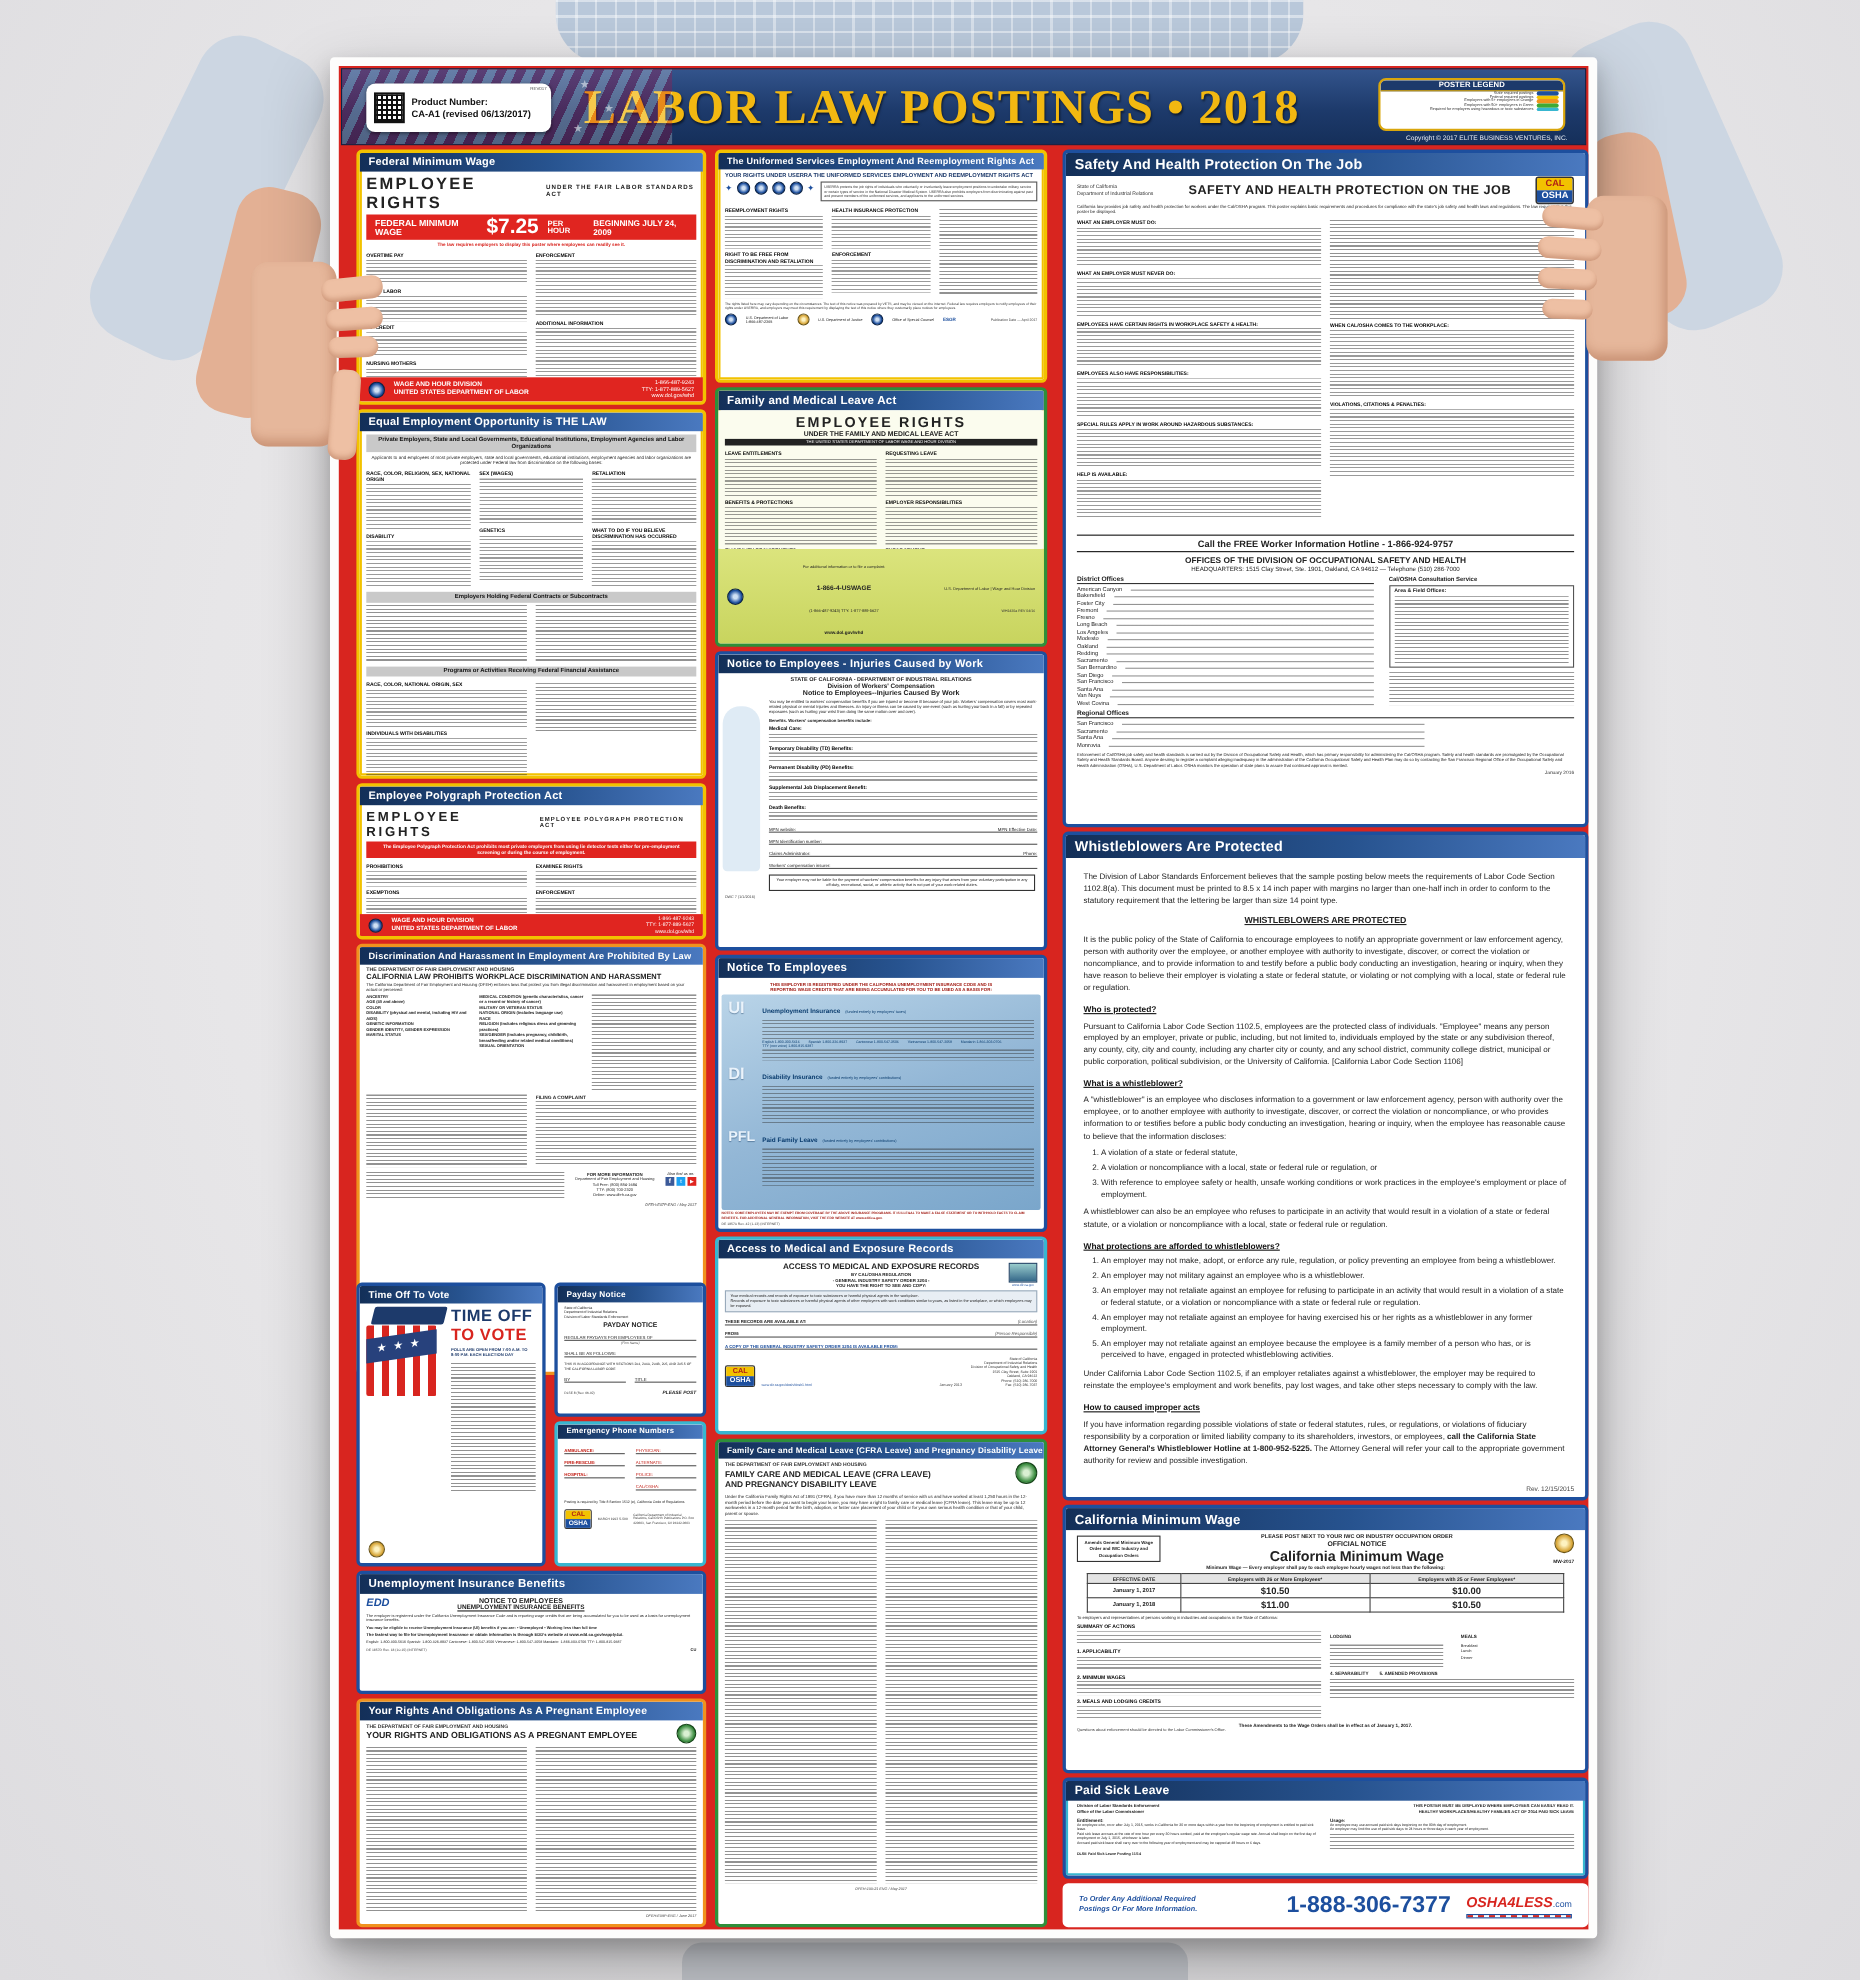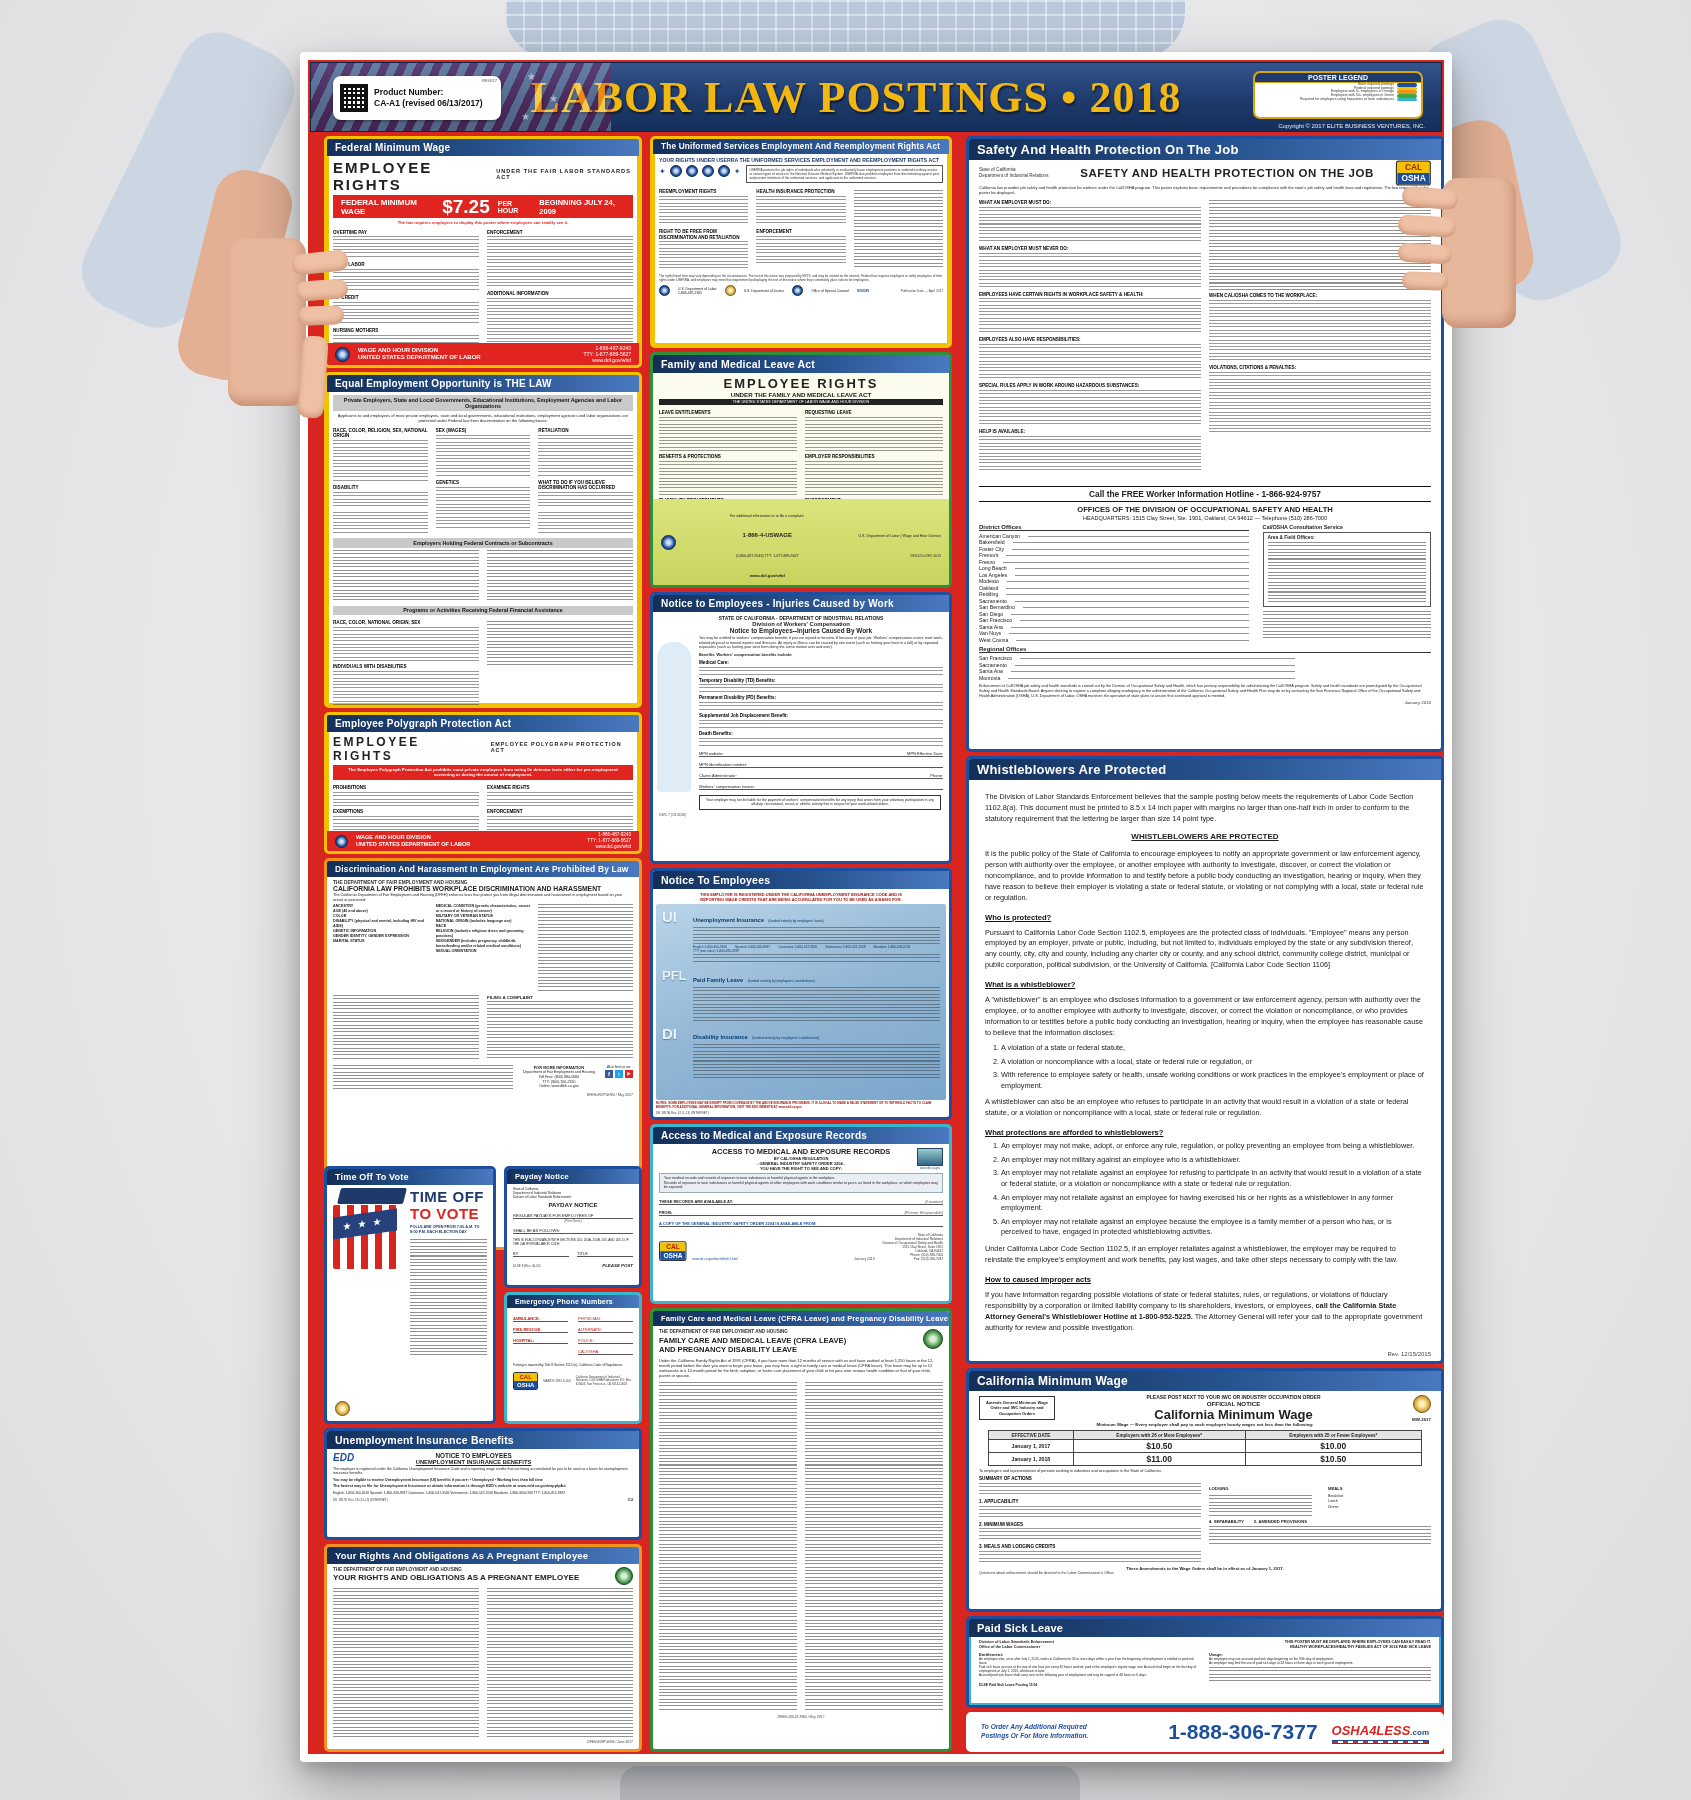--- a/index.html
+++ b/index.html
@@ -529,30 +529,30 @@
                     <div>Spanish 1-800-326-8937</div>
                     <div>Cantonese 1-800-547-3506</div>
                     <div>Vietnamese 1-800-547-2058</div>
                     <div>Mandarin 1-866-303-0706</div>
                     <div>TTY (non voice) 1-800-815-9387</div>
                   </div>
                 <div class="gk" style="height:10px;margin-top:1px;opacity:.55"></div>
               </div>
             </div>
             <div style="display:flex;gap:5px;margin-top:4px">
+              <span style="font-size:15px;font-weight:bold;color:#eaf3fb;width:26px;text-shadow:0 1px 1px rgba(0,40,80,.4)">DI</span>
+              <div style="flex:1">
+                <div><span style="font-size:5.8px;font-weight:bold;color:#0a3c6e">Disability Insurance</span> <span style="font-size:3.4px;color:#0a3c6e">(funded entirely by employees' contributions)</span></div>
+                <div class="gk" style="height:34px;margin-top:1px;opacity:.55"></div>
+              </div>
+            </div>
+            <div style="display:flex;gap:5px;margin-top:4px">
               <span style="font-size:13px;font-weight:bold;color:#eaf3fb;width:26px;text-shadow:0 1px 1px rgba(0,40,80,.4)">PFL</span>
               <div style="flex:1">
                 <div><span style="font-size:5.8px;font-weight:bold;color:#0a3c6e">Paid Family Leave</span> <span style="font-size:3.4px;color:#0a3c6e">(funded entirely by employees' contributions)</span></div>
-                <div class="gk" style="height:34px;margin-top:1px;opacity:.55"></div>
-              </div>
-            </div>
-            <div style="display:flex;gap:5px;margin-top:4px">
-              <span style="font-size:15px;font-weight:bold;color:#eaf3fb;width:26px;text-shadow:0 1px 1px rgba(0,40,80,.4)">DI</span>
-              <div style="flex:1">
-                <div><span style="font-size:5.8px;font-weight:bold;color:#0a3c6e">Disability Insurance</span> <span style="font-size:3.4px;color:#0a3c6e">(funded entirely by employees' contributions)</span></div>
                 <div class="gk" style="height:34px;margin-top:1px;opacity:.55"></div>
               </div>
             </div>
           </div>
           <div style="font-size:3px;font-weight:bold;color:#a01810;margin-top:2px;line-height:1.3">NOTES: SOME EMPLOYEES MAY BE EXEMPT FROM COVERAGE BY THE ABOVE INSURANCE PROGRAMS. IT IS ILLEGAL TO MAKE A FALSE STATEMENT OR TO WITHHOLD FACTS TO CLAIM BENEFITS. FOR ADDITIONAL GENERAL INFORMATION, VISIT THE EDD WEBSITE AT www.edd.ca.gov.</div>
           <div style="font-size:3.1px;color:#444;margin-top:1px">DE 1857A Rev. 42 (1-13) (INTERNET)</div>
         </div>
       </div>
 
       <div class="sec bc-cyan" style="left:342px;top:1064px;width:302px;height:180px">
@@ -818,21 +818,21 @@
           </div>
           <div style="font-size:3.4px;font-weight:bold;margin-top:2px">DLSE Paid Sick Leave Posting 11/14</div>
         </div>
       </div>
 
       <div class="sec" style="left:658px;top:1652px;width:478px;height:40px;border-color:#fff">
         <div class="sb" style="display:flex;align-items:center;gap:14px;padding:2px 12px">
           <div style="font-size:6.6px;font-weight:bold;font-style:italic;color:#1d4f9e;line-height:1.3"><span>To Order Any Additional Required</span><br><span>Postings Or For More Information.</span></div>
           <div style="font-size:21px;font-weight:bold;color:#1d4f9e;margin-left:auto">1-888-306-7377</div>
           <div style="text-align:center">
-            <span style="font-size:13px;font-weight:bold;font-style:italic;color:#d8251f">OSHA4LESS</span><span style="font-size:8px;font-weight:bold;color:#1d4f9e">.com</span>
+            <span style="font-size:13px;font-weight:bold;font-style:italic;color:#d8251f">OSHA4LESS</span><span style="font-size:8px;font-weight:normal;color:#1d4f9e">.com</span>
             <div style="height:4px;background:repeating-linear-gradient(90deg,#d8251f 0 5px,#fff 5px 10px);border:1px solid #1d4f9e;margin-top:1px"></div>
           </div>
         </div>
       </div>
 
     </div>
   </div>
 
   <div class="abs hand palm-l"></div>
   <div class="abs finger" style="left:292px;top:252px;width:56px;height:21px;transform:rotate(-6deg)"></div>

